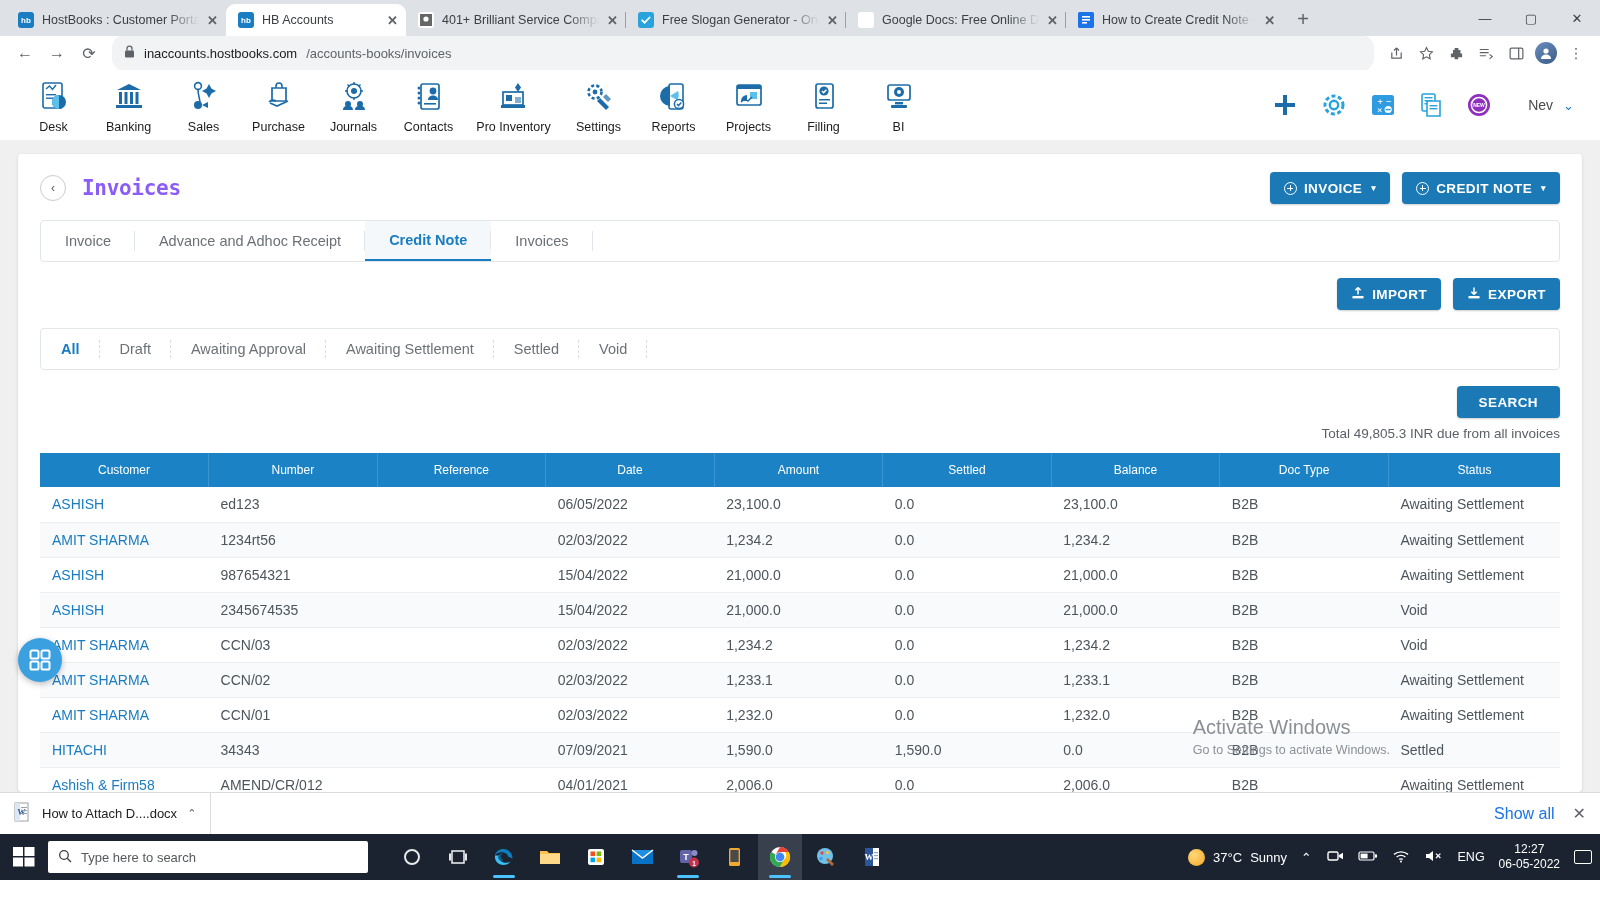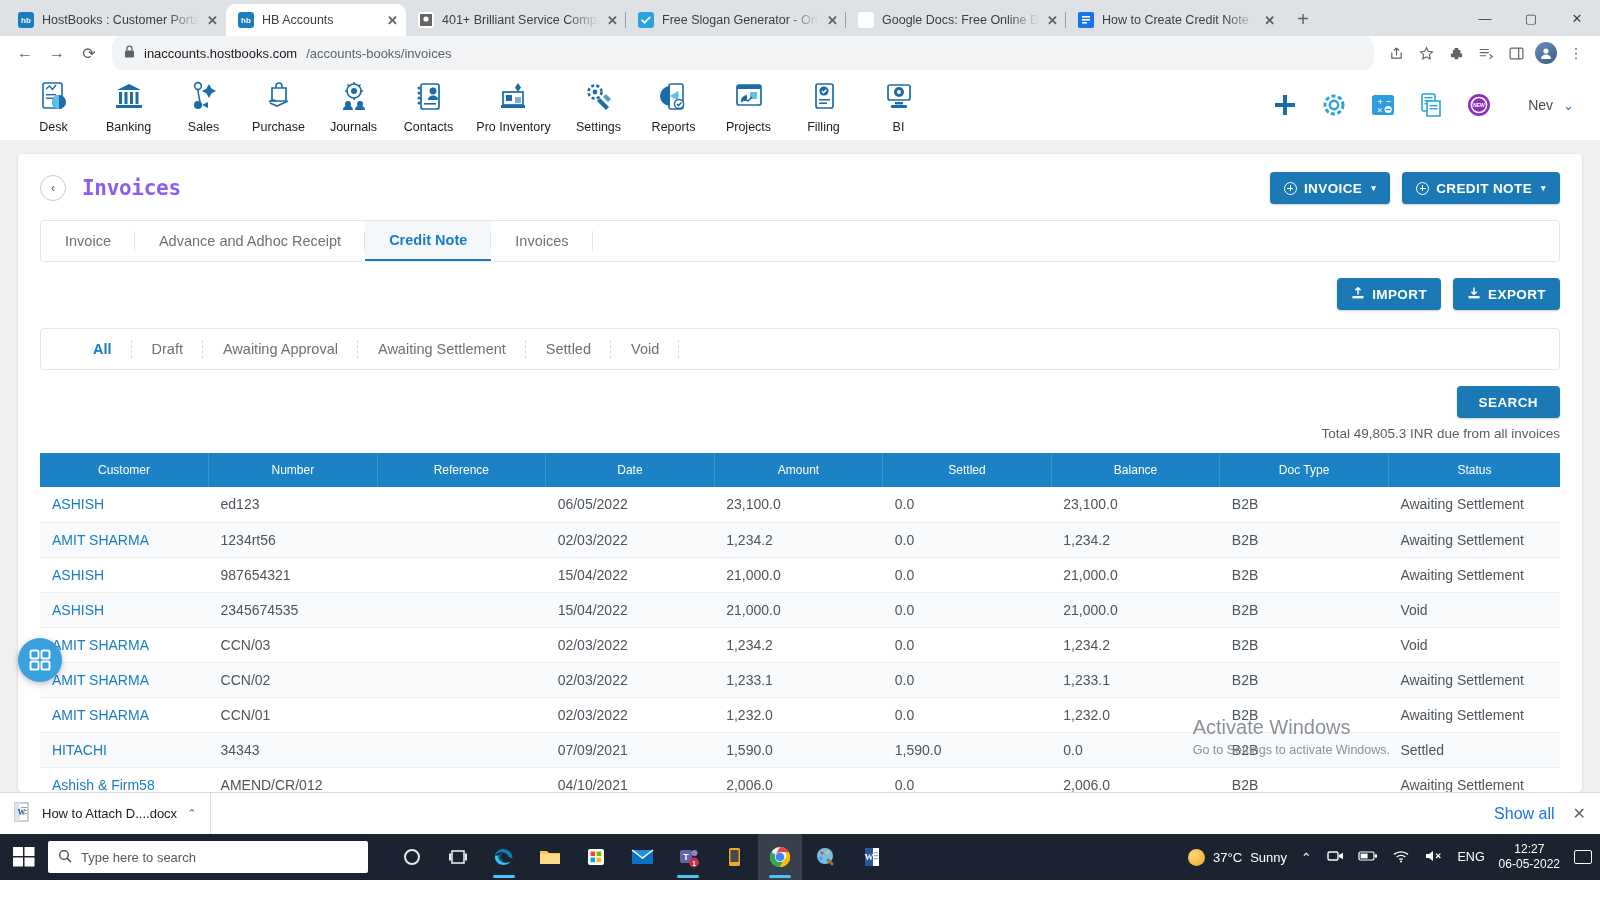--- a/index.html
+++ b/index.html
@@ -134,21 +134,21 @@
   .ntab.active{
     color:#1a7cc1; font-weight:bold; background:#f4f8fb;
     border-bottom:2px solid #1a7cc1;
   }
 
   .io-row{ display:flex; justify-content:flex-end; gap:12px; padding:16px 22px 0 22px;}
 
   
   .filter-bar{
     margin:18px 22px 0 22px; border:1px solid #e3e6e8; border-radius:4px;
-    display:flex; align-items:stretch; height:42px;padding-left:32px;
+    display:flex; align-items:stretch; height:42px;
   }
   .fitem{
     padding:0 20px; display:flex;align-items:center; font-size:14.5px; color:#6b7177;
     position:relative; cursor:pointer;
   }
   .fitem::after{ content:""; position:absolute; right:0; top:11px; bottom:11px; width:1px;
     border-right:1px dashed #d9dde0;}
   .fitem.active{ color:#1a7cc1; font-weight:bold; }
 
   .search-row{ display:flex; justify-content:flex-end; padding:16px 22px 0 22px;}
@@ -723,21 +723,21 @@
                 <td>1,590.0</td>
                 <td>1,590.0</td>
                 <td>0.0</td>
                 <td>B2B</td>
                 <td>Settled</td>
               </tr>
               <tr>
                 <td class="cust"><a href="#">Ashish &amp; Firm58</a></td>
                 <td>AMEND/CR/012</td>
                 <td></td>
-                <td>04/10/2021</td>
+                <td>04/01/2021</td>
                 <td>2,006.0</td>
                 <td>0.0</td>
                 <td>2,006.0</td>
                 <td>B2B</td>
                 <td>Awaiting Settlement</td>
               </tr>
             </tbody>
         </table>
       </div>
     </div>

